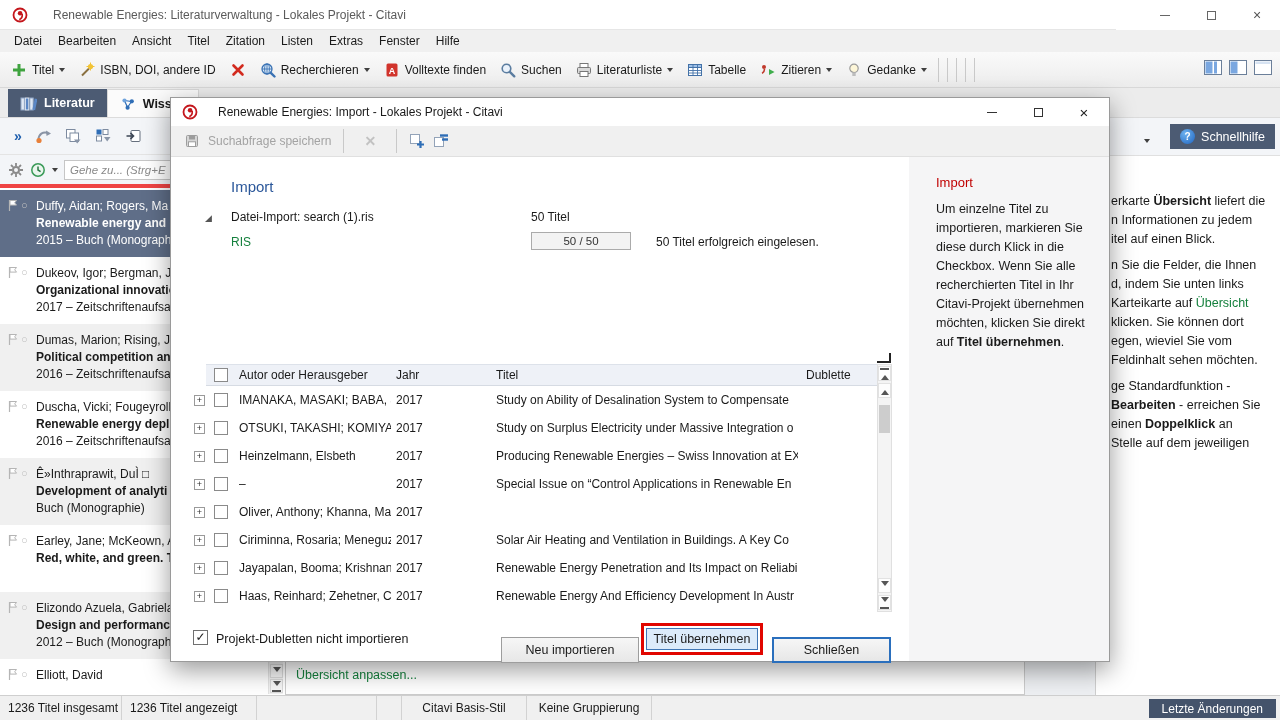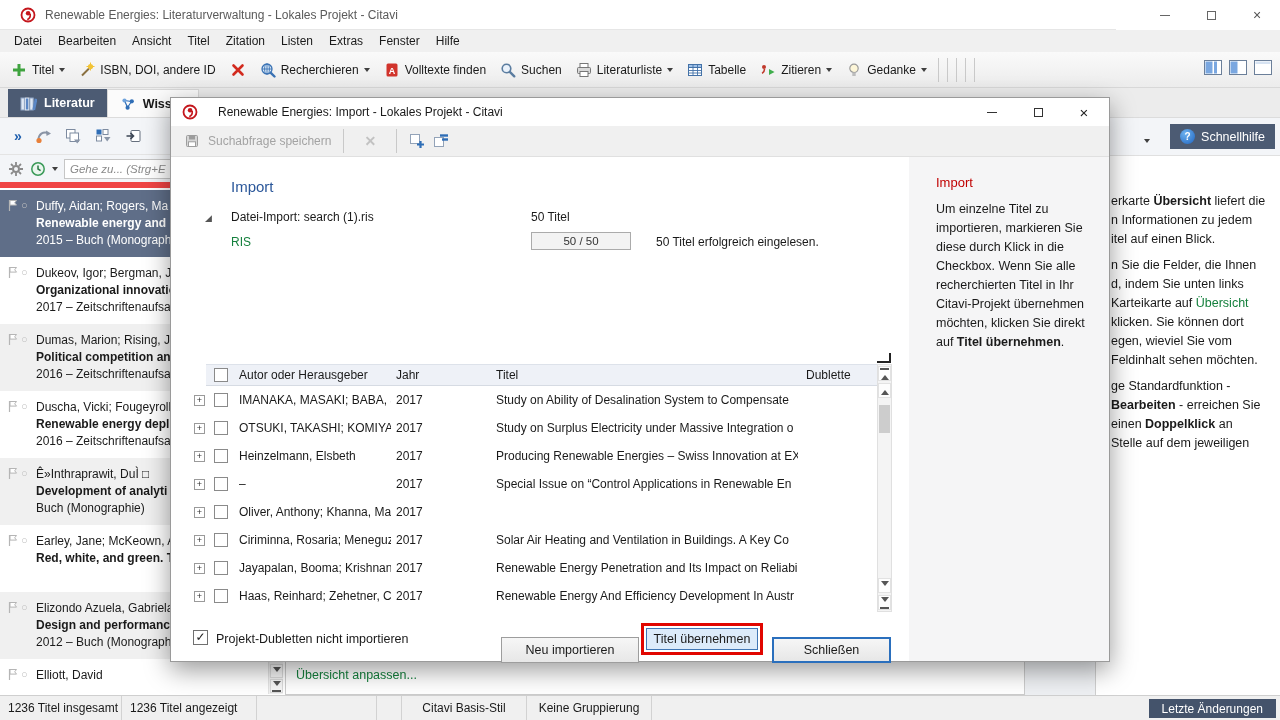--- a/index.html
+++ b/index.html
@@ -6,21 +6,21 @@
   .stage{position:relative;width:1280px;height:720px;background:#fff;overflow:hidden;
          font-family:"Liberation Sans",sans-serif;font-size:12px;color:#1a1a1a;}
   .stage *{box-sizing:border-box;}
   .icon{display:inline-flex;align-items:center;justify-content:center;}
   .icon svg{display:block;}
   .b{font-weight:bold;}
   .link{color:#15803d;text-align:center;}
 
   
   .titlebar{position:absolute;left:0;top:0;width:1116px;height:30px;background:#ffffff;
-            border-bottom:1px solid #e6e6e6;display:flex;align-items:center;padding-left:20px;gap:9px;}
+            border-bottom:1px solid #e6e6e6;display:flex;align-items:center;padding-left:12px;gap:25px;}
   .titlebar .ttext{color:#5a5a5a;font-size:12px;}
   .wctrls{position:absolute;right:0;top:0;height:30px;display:flex;}
   .wctrl{width:46px;height:30px;display:flex;align-items:center;justify-content:center;color:#666;}
   .glyph-min{width:10px;height:1px;background:#666;}
   .glyph-max{width:9px;height:9px;border:1px solid #666;}
   .glyph-close{font-size:14px;line-height:1;color:#555;}
 
   
   .menubar{position:absolute;left:0;top:30px;width:1280px;height:22px;background:#f0f0f0;
            display:flex;align-items:center;padding-left:6px;}
@@ -41,21 +41,21 @@
   .tab{display:inline-flex;align-items:center;gap:7px;height:28px;padding:0 12px;font-size:12.5px;font-weight:bold;}
   .tab.active{background:#4c5b73;color:#fff;}
   .tab.inactive{background:#fbfbfb;border:1px solid #d8d8d8;border-bottom:none;color:#1a1a1a;}
 
   
   .sidebar{position:absolute;left:0;top:118px;width:285px;height:577px;background:#fff;}
   .side-row1{position:absolute;left:0;top:0;width:100%;height:37px;background:#f3f5f8;
              border-bottom:1px solid #e4e4e4;display:flex;align-items:center;gap:13px;padding-left:14px;}
   .chevrons{color:#1f5fae;font-size:14px;font-weight:bold;}
   .side-row2{position:absolute;left:0;top:37px;width:100%;height:33px;background:#f3f5f8;
-             border-bottom:6px solid #ef4444;display:flex;align-items:center;gap:6px;padding-left:8px;}
+             border-bottom:4px solid #ef4444;display:flex;align-items:center;gap:6px;padding-left:8px;}
   .goto-input{width:200px;height:20px;border:1px solid #c6c6c6;background:#fff;font-style:italic;
               color:#8a8a8a;font-size:11.5px;padding:0 5px;font-family:"Liberation Sans",sans-serif;}
   .goto-input::placeholder{color:#8a8a8a;font-style:italic;}
   .ref-list{position:absolute;left:0;top:72px;right:17px;bottom:0;overflow:hidden;}
   .ref-item{position:relative;height:67px;padding:8px 6px 0 36px;background:#fff;}
   .ref-item.alt{background:#f0f0f0;}
   .ref-item.sel{background:#5f6e88;color:#fff;}
   .ref-item .l{line-height:17px;white-space:nowrap;overflow:hidden;}
   .ref-item .t{font-weight:bold;}
   .ref-icons{position:absolute;left:7px;top:9px;display:flex;gap:2px;align-items:center;}

